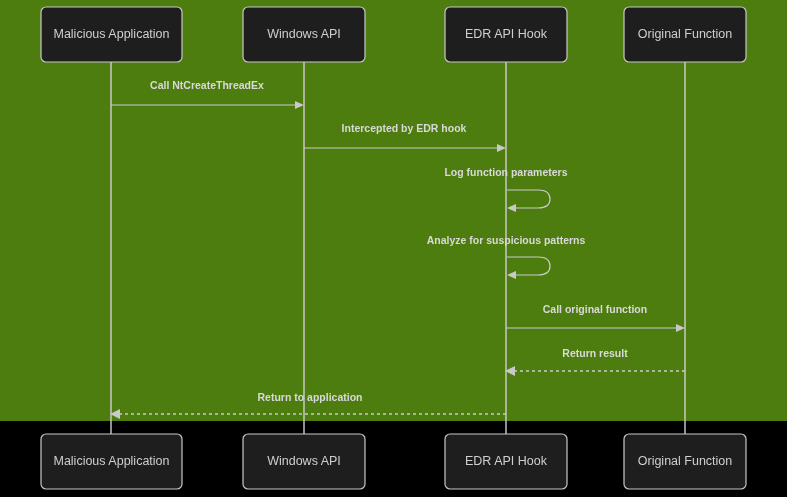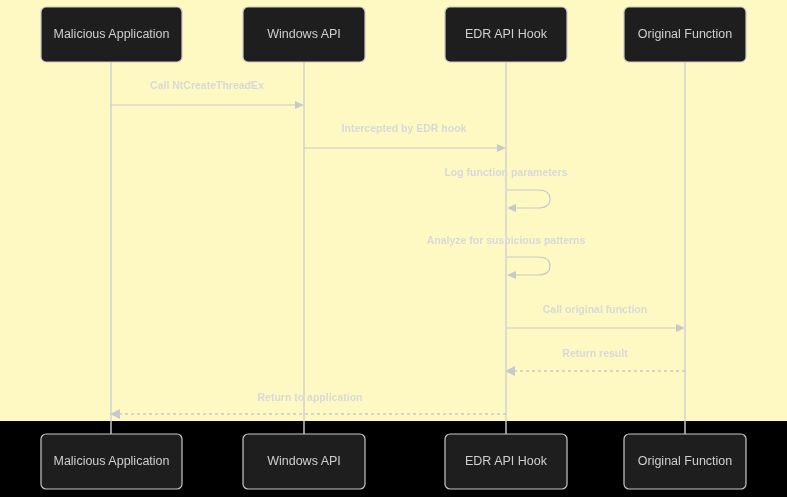--- a/index.html
+++ b/index.html
@@ -8,21 +8,21 @@
     width: 787px;
     height: 497px;
     background: #000000;
     overflow: hidden;
   }
 
   #diagram-root {
     position: relative;
     width: 787px;
     height: 421px;
-    background: #fef9c3;
+    background: #4d7c0f;
     font-family: "Liberation Sans", sans-serif;
   }
 
   #seq-svg {
     position: absolute;
     inset: 0;
     width: 787px;
     height: 497px;
     display: block;
   }

